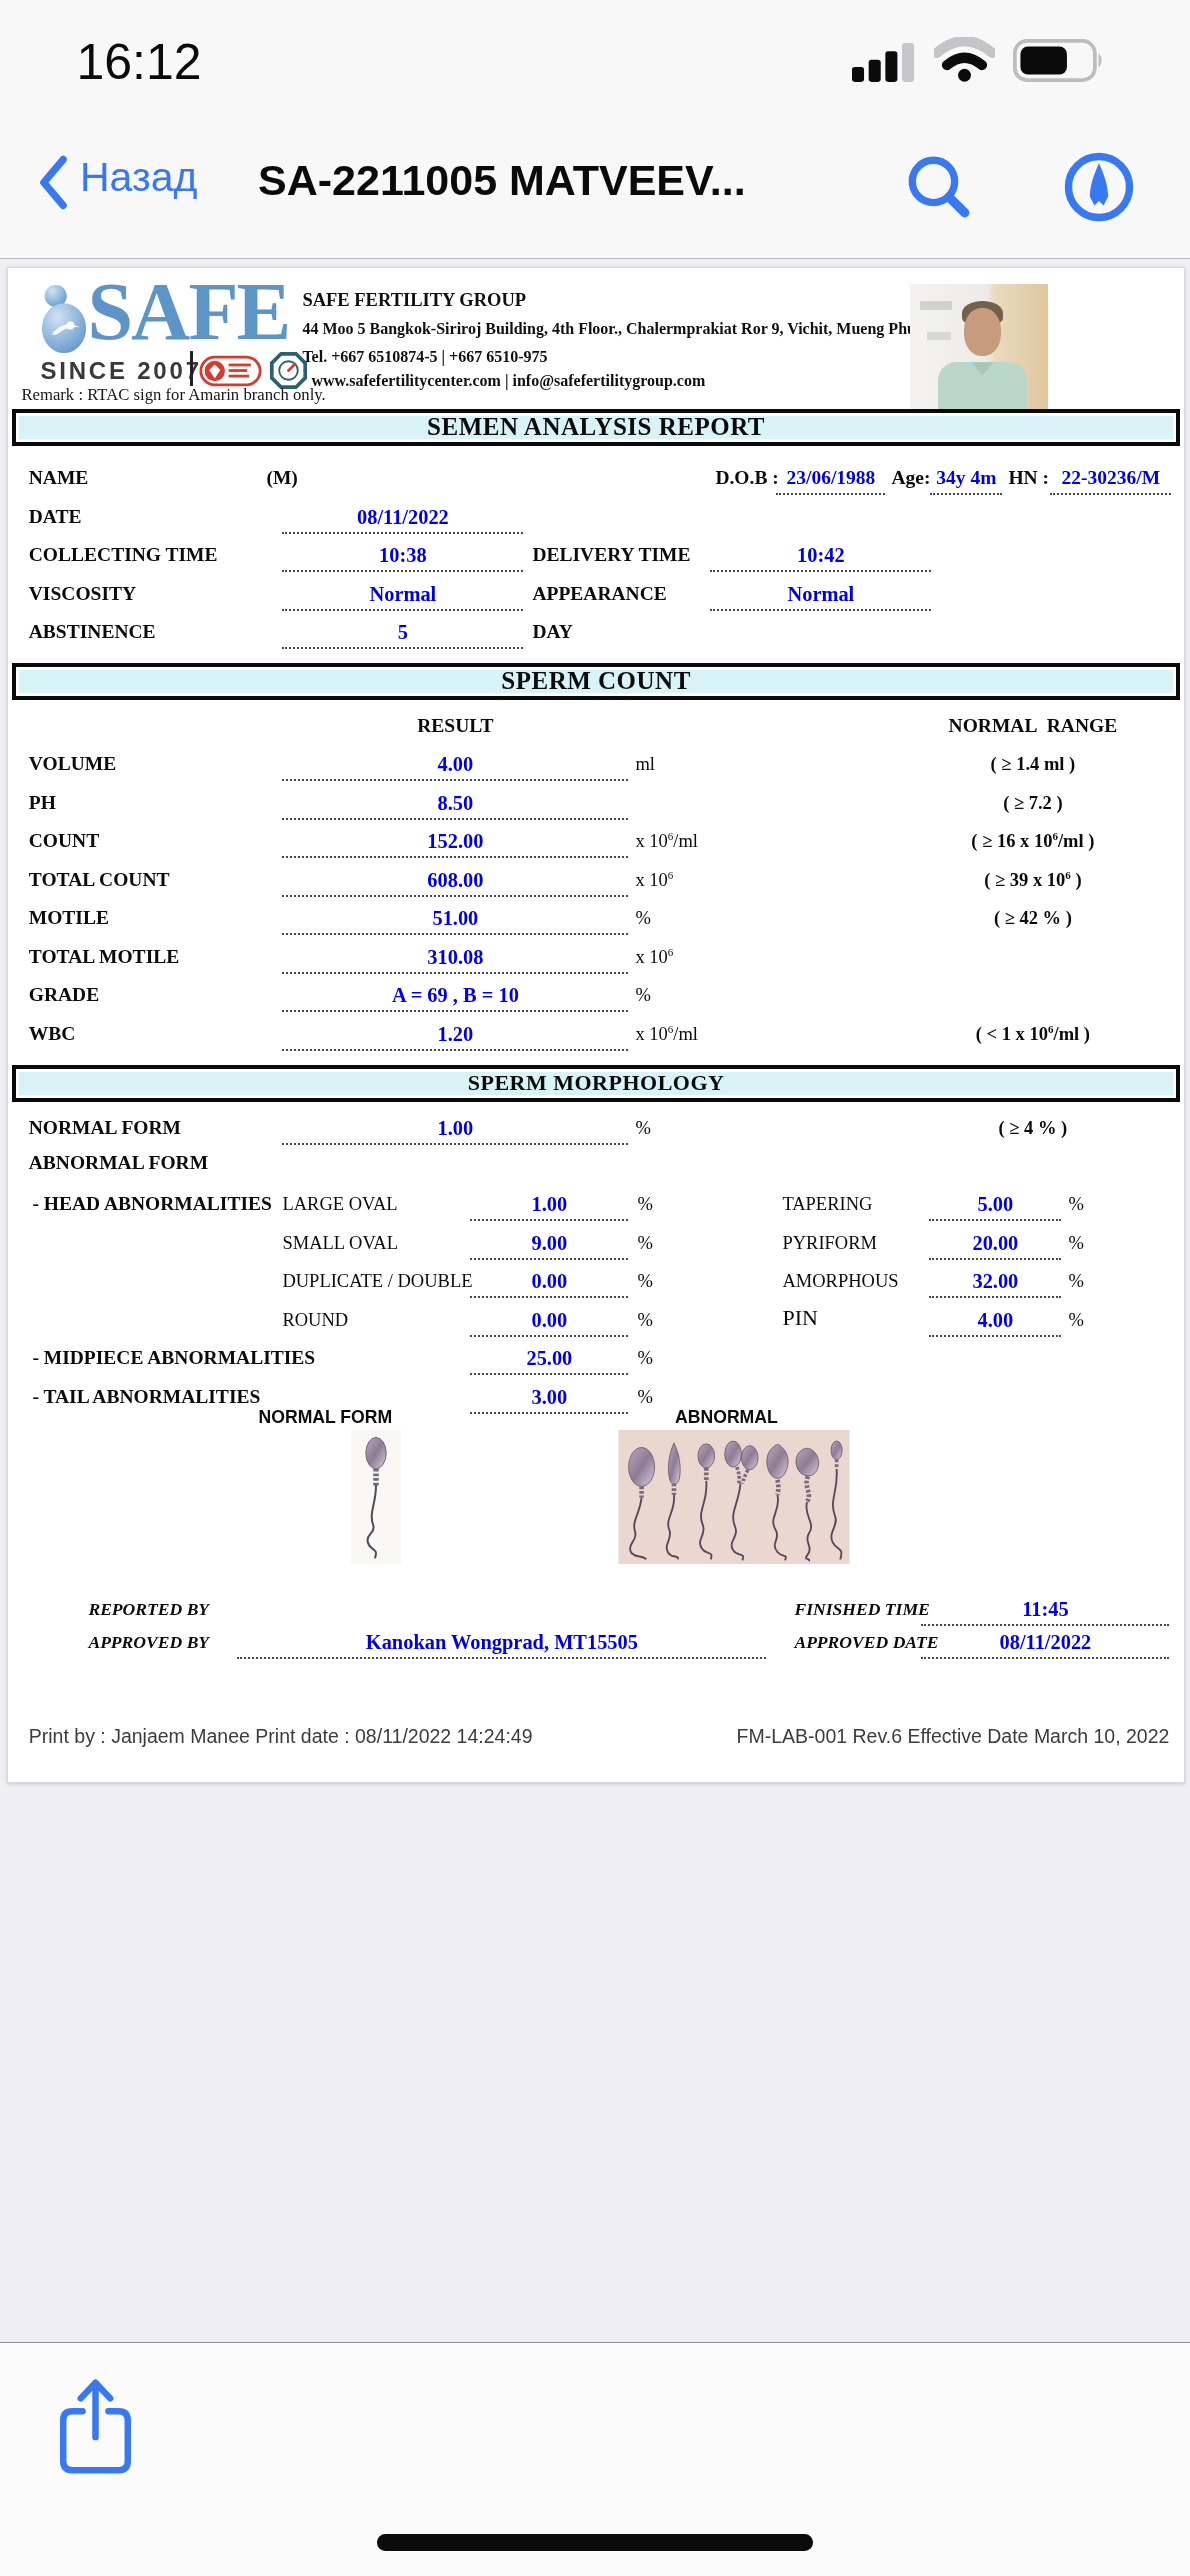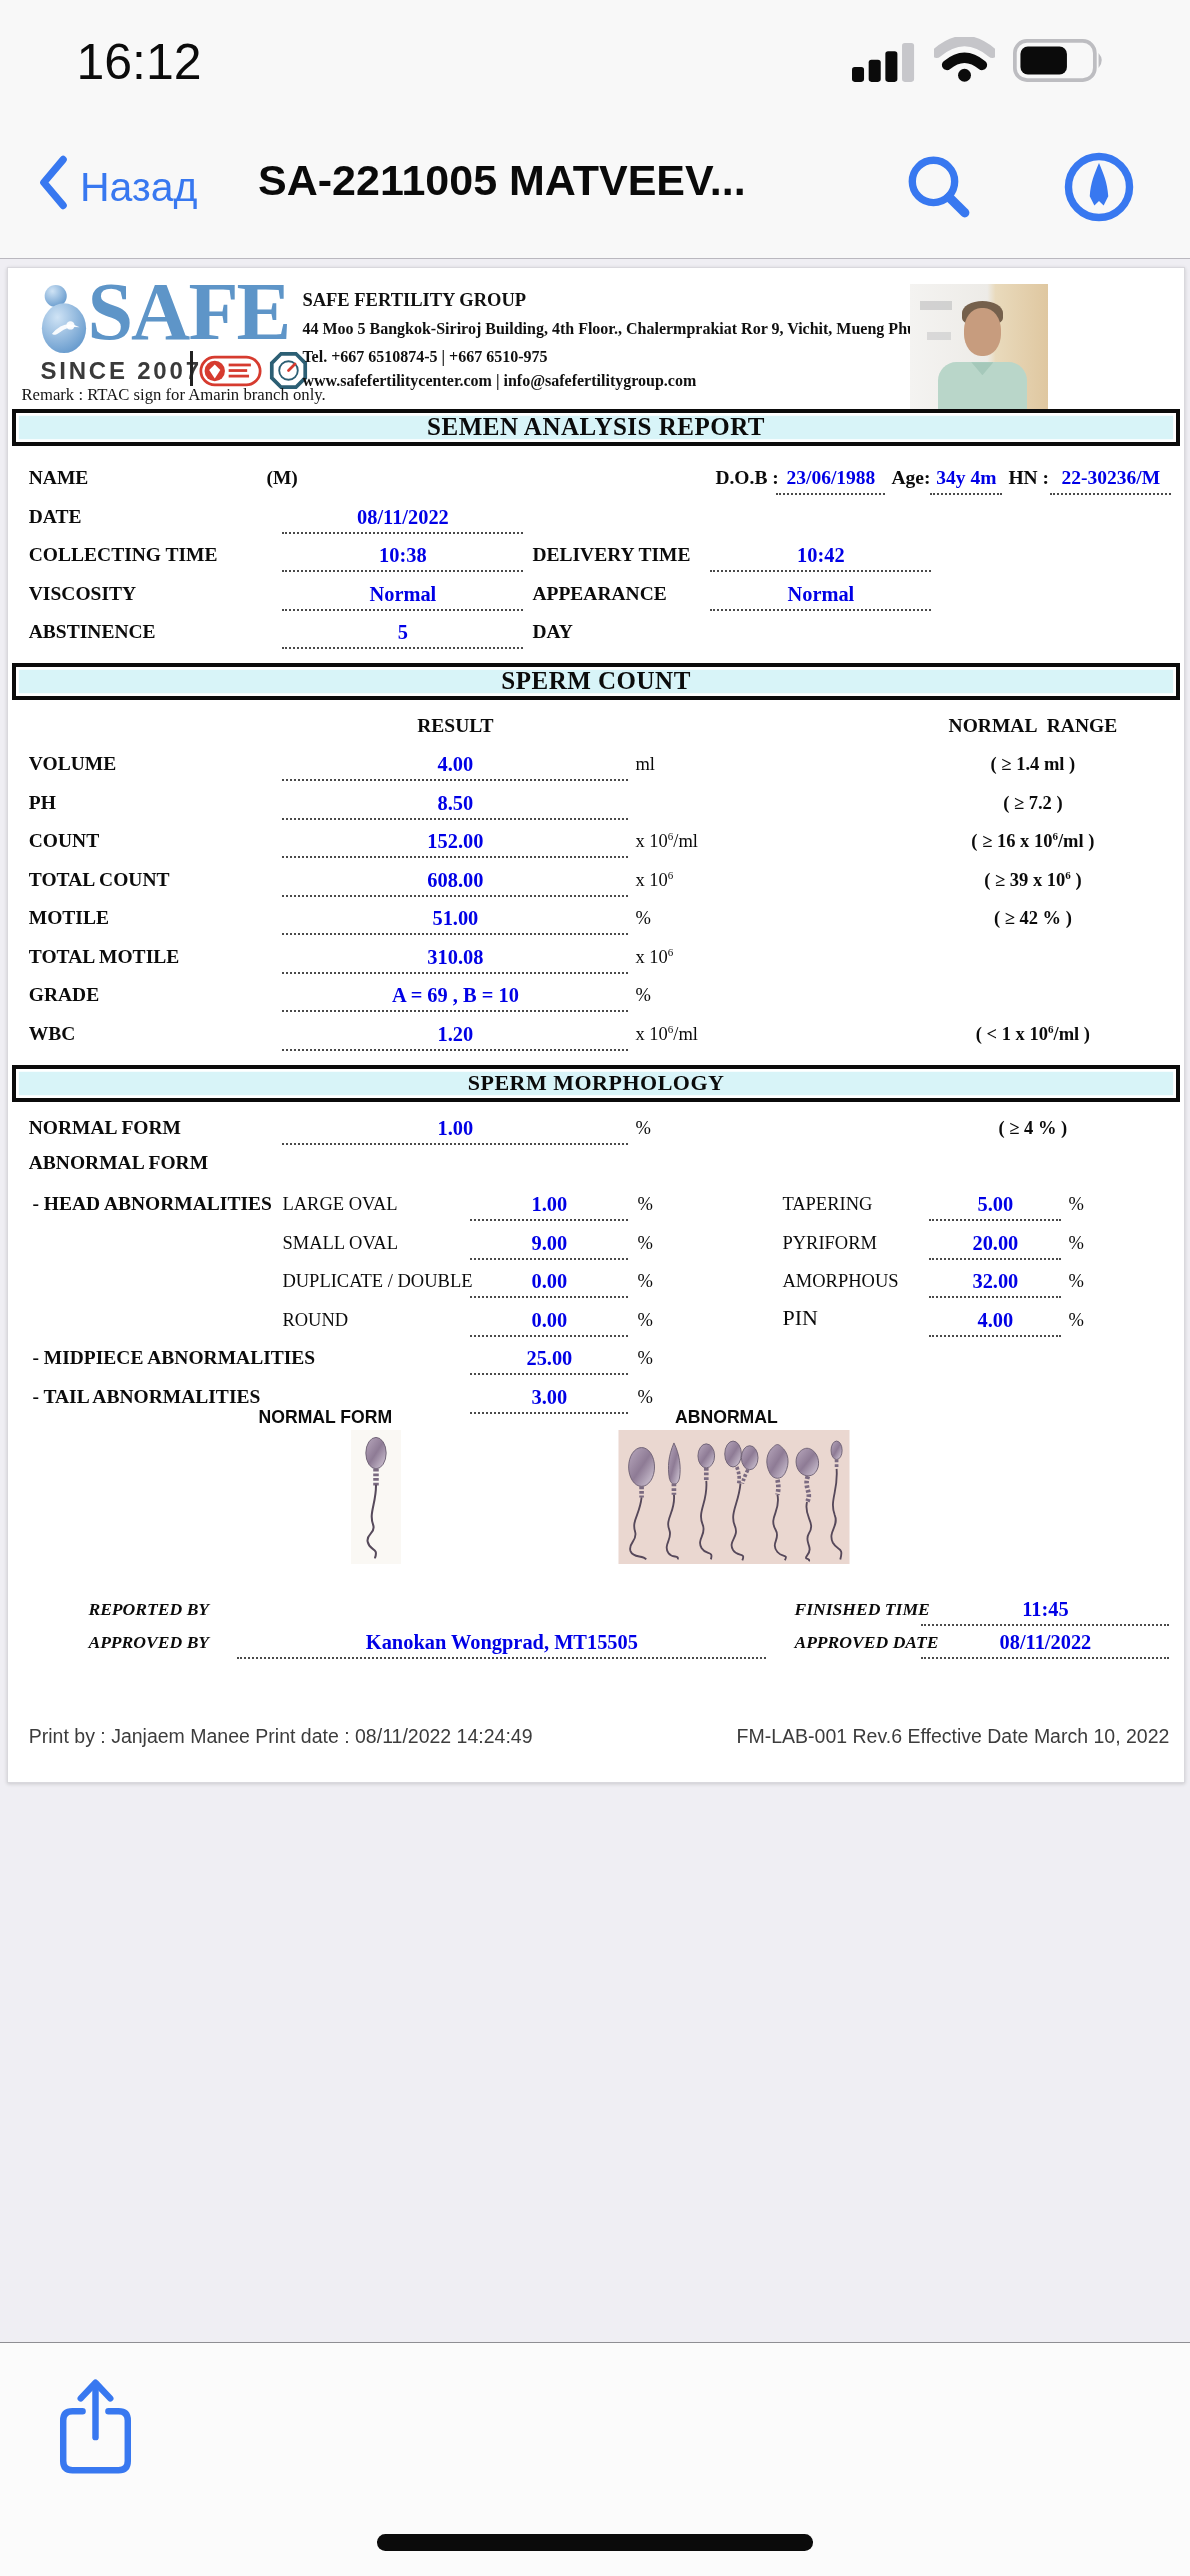--- a/index.html
+++ b/index.html
@@ -6,21 +6,21 @@
   body{
     width:1191px;height:2576px;position:relative;overflow:hidden;
     background:#EFEEF3;font-family:"Liberation Sans",sans-serif;
     -webkit-font-smoothing:antialiased;
   }
   
   .chrome-top{position:absolute;left:0;top:0;width:1191px;height:258px;background:#F8F8F8;border-bottom:1.9px solid #BAB8BF;}
   .status-time{position:absolute;left:74px;top:33px;width:130px;text-align:center;font-size:50px;font-weight:400;color:#0B0B0B;}
   .status-icons{position:absolute;right:85px;top:37px;display:flex;align-items:flex-end;gap:18.5px;}
   .nav-bar{position:absolute;left:0;top:139px;width:1191px;height:102px;}
-  .back-btn{position:absolute;left:37px;top:15px;display:flex;align-items:center;gap:11px;color:#3878F0;font-size:41px;cursor:pointer;}
+  .back-btn{position:absolute;left:37px;top:15px;display:flex;gap:11px;color:#3878F0;font-size:41px;cursor:pointer;}
   .nav-title{position:absolute;left:258px;top:16.7px;width:575px;font-size:43px;font-weight:700;color:#0A0A0A;white-space:nowrap;overflow:hidden;}
   .icon-btn{position:absolute;top:9.3px;width:80px;height:80px;display:flex;align-items:center;justify-content:center;cursor:pointer;}
   .icon-btn.search{left:899px;}
   .icon-btn.markup{left:1059px;}
   
   .viewer{position:absolute;left:0;top:260px;width:1191px;height:2083px;background:#EFEEF3;}
   .page{
     position:absolute;left:7.4px;top:6.5px;width:1176px;height:1514px;background:#fff;
     border:0.9px solid #D9D8DD;box-shadow:0 0.9px 3.7px rgba(0,0,0,.16);
     font-family:"Liberation Serif","DejaVu Serif",serif;color:#0B0B0B;
@@ -30,21 +30,21 @@
   .logo-safe{position:absolute;left:79px;top:1.9px;font-size:82px;font-weight:700;color:#5E95C8;letter-spacing:-1.9px;line-height:85px;}
   .logo-person{position:absolute;left:32px;top:16.7px;}
   .logo-since{position:absolute;left:32px;top:89px;font-family:"Liberation Sans",sans-serif;font-size:24px;font-weight:700;letter-spacing:2.8px;color:#3A3A3A;}
   .logo-vbar{position:absolute;left:182px;top:83px;width:2.8px;height:35px;background:#222;}
   .badge1{position:absolute;left:191px;top:87px;}
   .badge2{position:absolute;left:261px;top:83px;}
   .co{position:absolute;left:294px;font-weight:700;color:#101010;}
   .co.l1{top:22px;font-size:18.5px;}
   .co.l2{top:52px;font-size:16px;}
   .co.l3{top:80px;font-size:16px;}
-  .co.l4{top:104px;font-size:16px;}
+  .co.l4{top:104px;font-size:16px;margin-left:9px;}
   .hdr-remark{position:absolute;left:13px;top:117px;font-size:16.7px;color:#151515;}
   .photo{position:absolute;left:902px;top:16.7px;width:138px;height:130px;overflow:hidden;
     background:linear-gradient(90deg,#F4F3F1 0%,#EDEBE7 56%,#E9DABC 62%,#DFC7A0 100%);}
   .photo .mark1{position:absolute;left:9.3px;top:16.7px;width:32px;height:9.3px;background:#C9C9C9;opacity:.8;}
   .photo .mark2{position:absolute;left:16.7px;top:48px;width:24px;height:7.4px;background:#D2D2D2;opacity:.8;}
   .photo .hair{position:absolute;left:52px;top:16.7px;width:41px;height:24px;border-radius:50% 50% 30% 30%;background:#75604C;}
   .photo .face{position:absolute;left:54px;top:24px;width:37px;height:48px;border-radius:46%;background:#C79C7E;}
   .photo .shirt{position:absolute;left:28px;top:78px;width:89px;height:52px;border-radius:18.5px 18.5px 0 0;background:#B9D6C9;}
   .photo .collar{position:absolute;left:61px;top:78px;width:22px;height:13px;background:#A5C8BA;clip-path:polygon(0 0,100% 0,50% 100%);}
   .banner{position:absolute;left:3.7px;width:1168px;height:37px;background:#D8F4F8;border:4.6px solid #0B0B0B;

